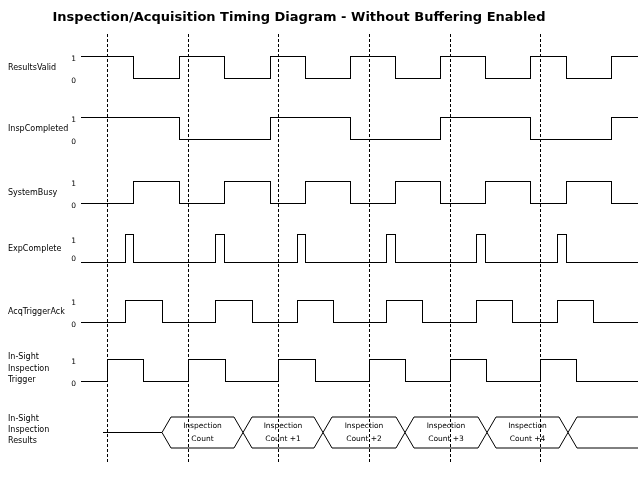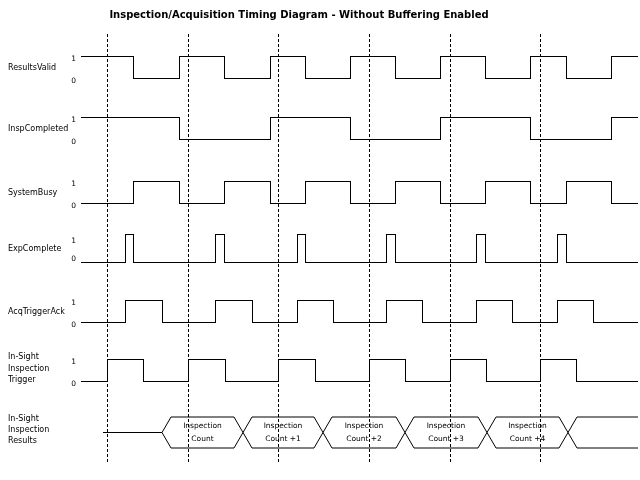--- a/index.html
+++ b/index.html
@@ -1,19 +1,19 @@
 <!DOCTYPE html>
 <html><head>
 <meta charset="utf-8">
 <style>
   html,body{margin:0;padding:0;background:#ffffff;width:640px;height:480px;overflow:hidden;}
   .stage{position:relative;width:640px;height:480px;background:#ffffff;
          font-family:"DejaVu Sans","Liberation Sans",sans-serif;}
   .title{position:absolute;top:9px;left:0;width:598px;text-align:center;
-         font-size:10px;font-weight:bold;color:#000000;letter-spacing:0px;}
+         font-size:13px;font-weight:bold;color:#000000;letter-spacing:0px;}
   svg{position:absolute;top:0;left:0;}
   svg text{font-family:"DejaVu Sans","Liberation Sans",sans-serif;fill:#000000;}
 </style>
 </head>
 <body>
 
 <div class="stage">
   <div class="title">Inspection/Acquisition Timing Diagram - Without Buffering Enabled</div>
   <svg id="diagram-svg" width="640" height="480" viewBox="0 0 640 480">
       <g>

